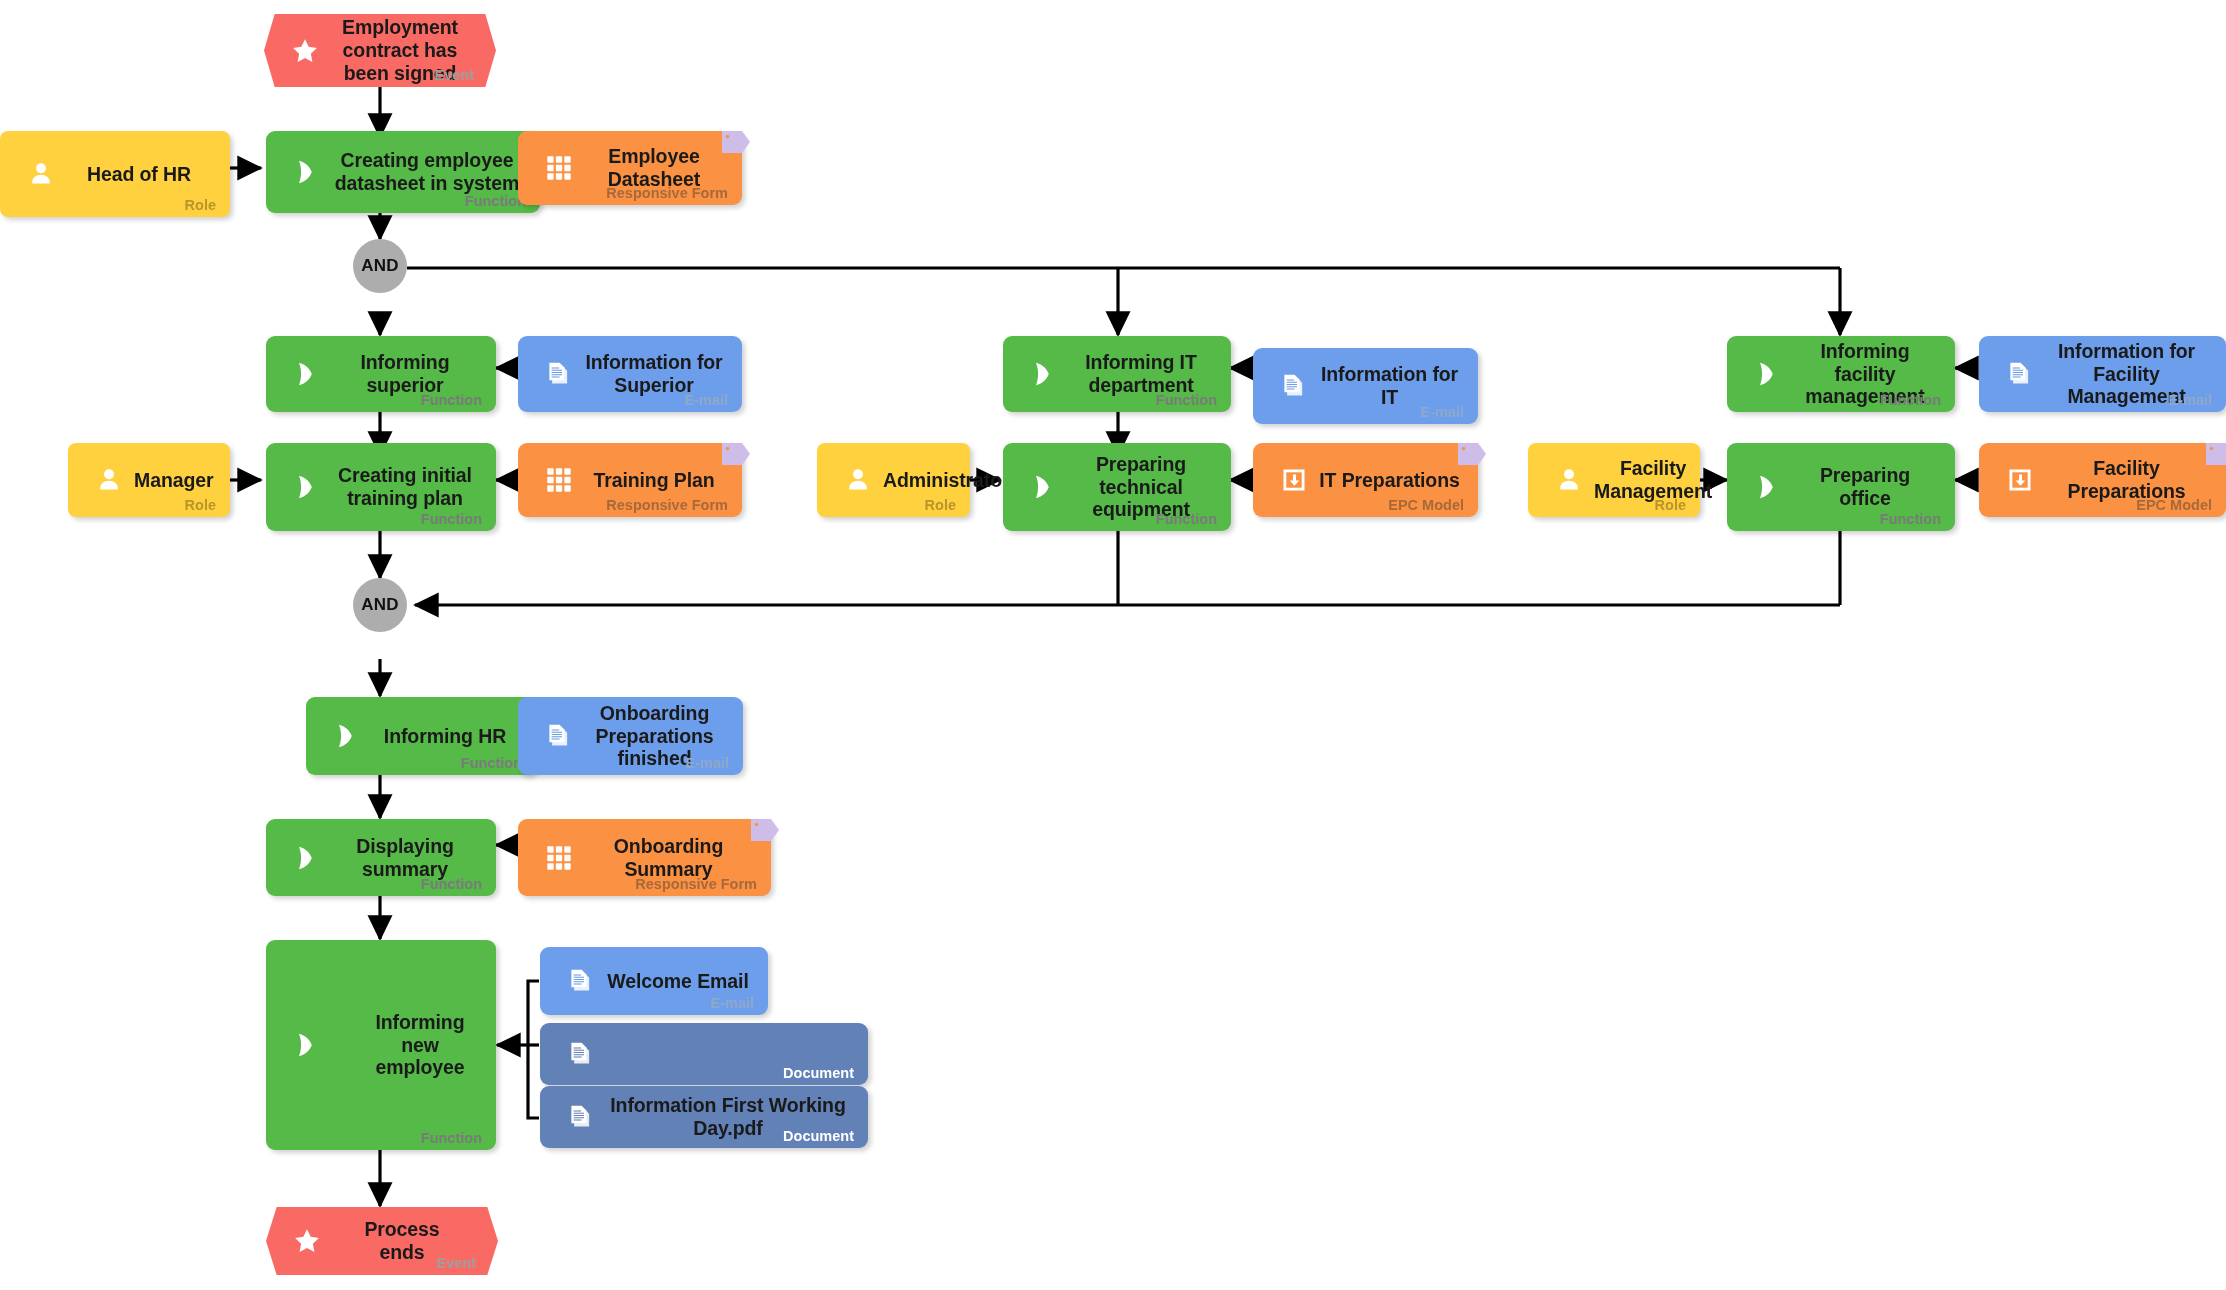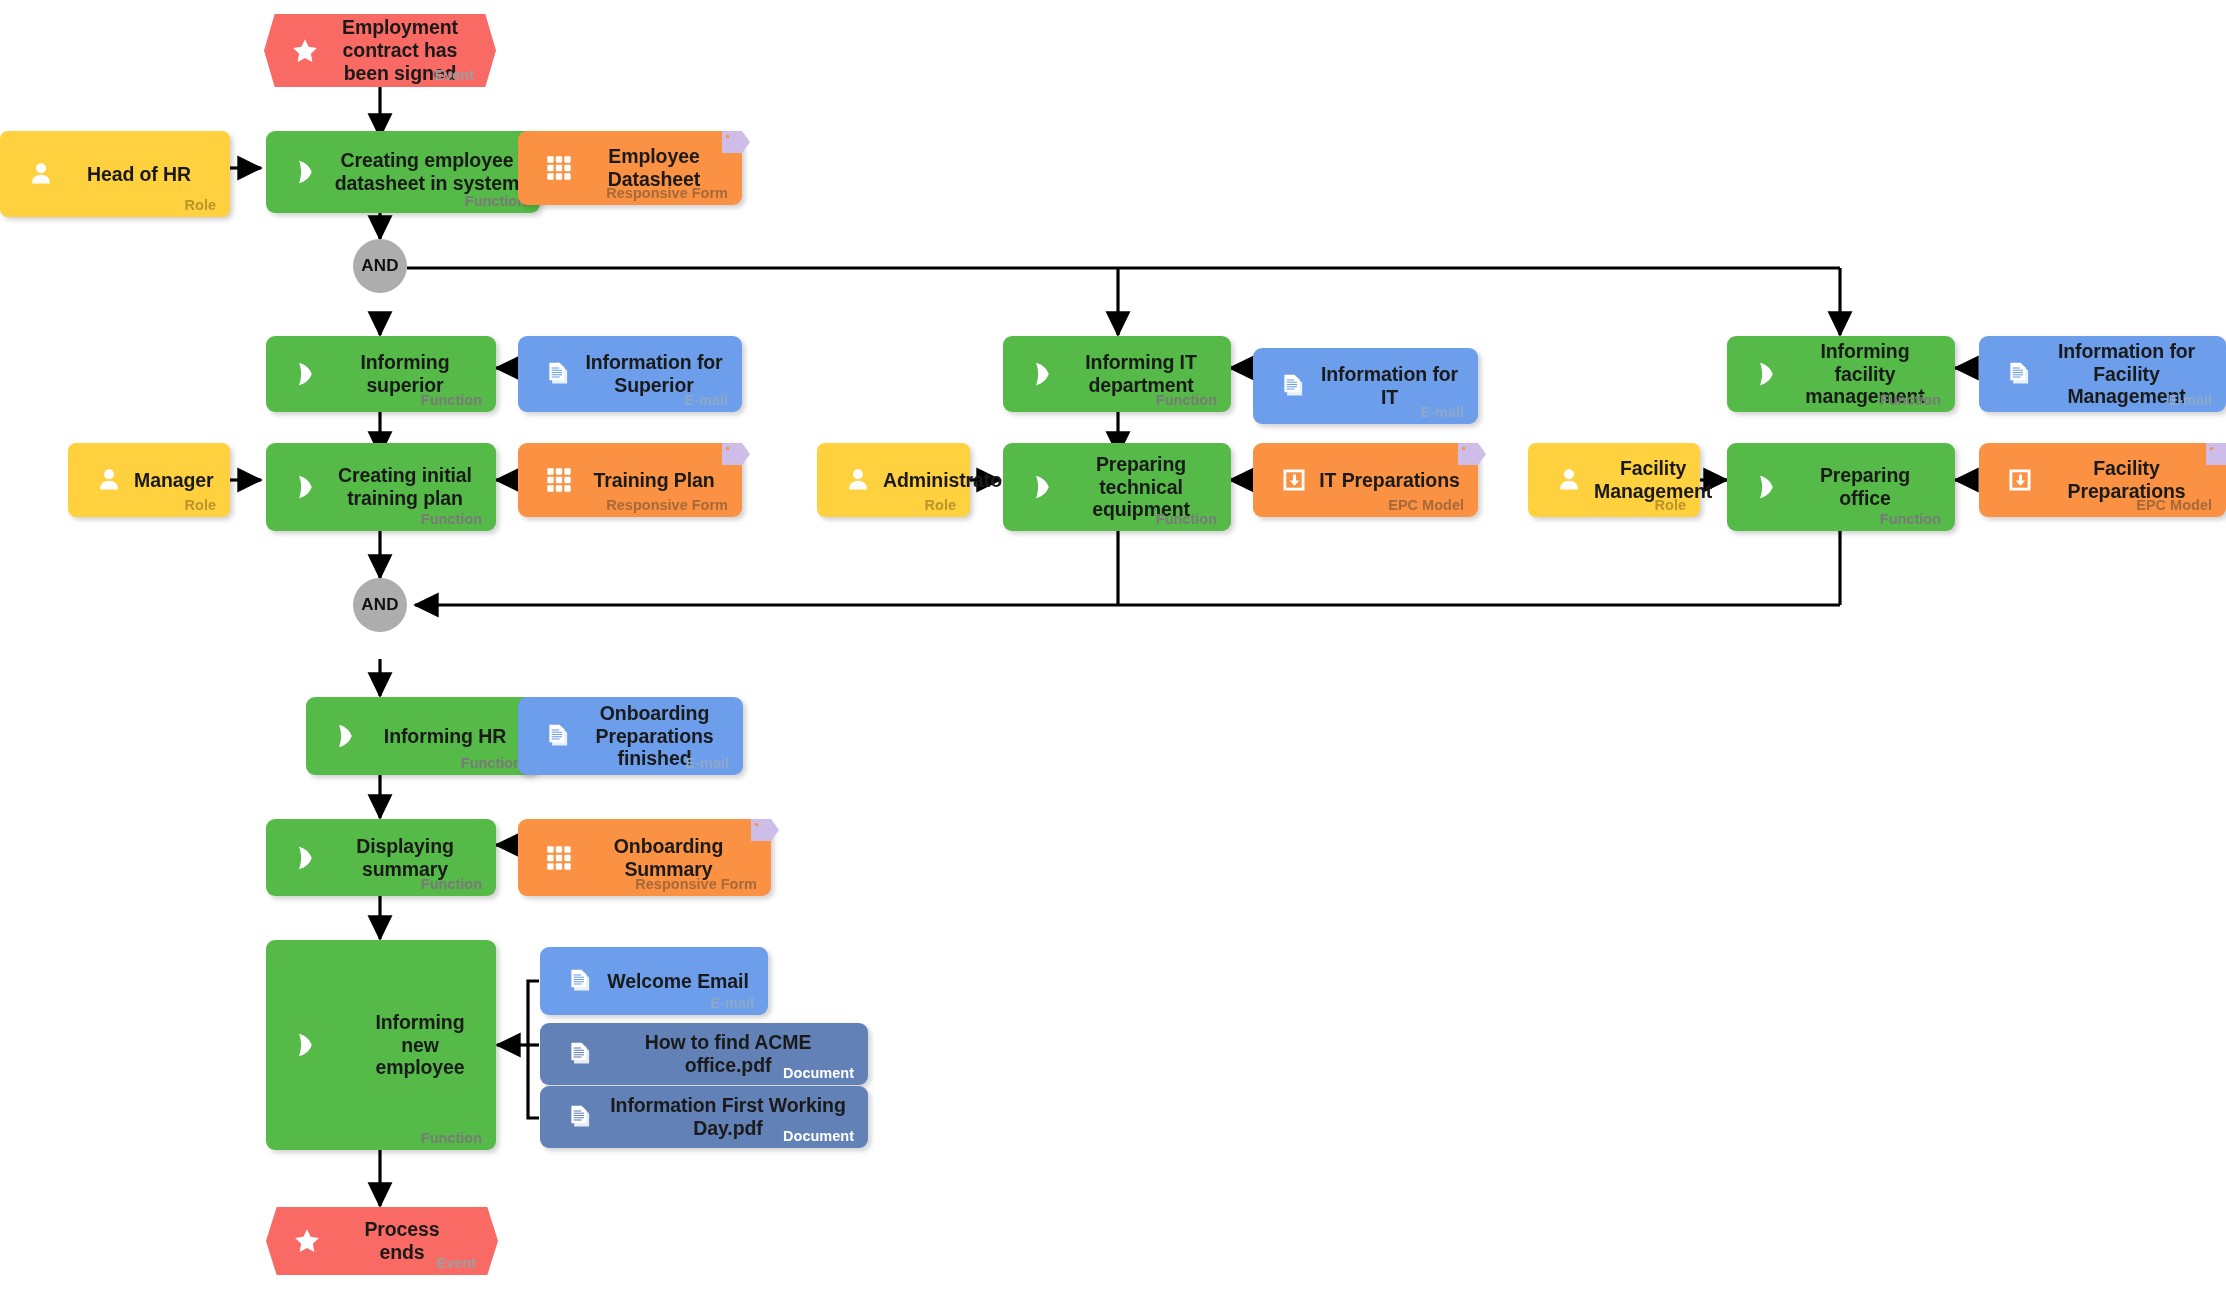--- a/index.html
+++ b/index.html
@@ -569,21 +569,20 @@
         <path fill="#fff" d="M4.3 3h8.2l3.8 3.8V17H4.3z"></path>
         <g stroke="#6281b6" stroke-width="0.85">
             <path d="M6.1 7.2h6"></path>
             <path d="M6.1 9h8.3"></path>
             <path d="M6.1 10.8h8.3"></path>
             <path d="M6.1 12.6h8.3"></path>
             <path d="M6.1 14.4h6.4"></path>
           </g>
       </svg>
     </span>
-    <span class="label">How to find ACME office.pdf</span>
     <span class="type">Document</span>
   </div>
 
   <div class="node n-document" style="left:540px; top:1086px; width:328px; height:62px;">
     <span class="icon">
       <svg width="30" height="30" viewBox="0 0 24 24">
         <path fill="#fff" d="M6.5 5.5h8.2l3.8 3.8v10.2H6.5z" opacity="0.85"></path>
         <path fill="#fff" d="M4.3 3h8.2l3.8 3.8V17H4.3z"></path>
         <g stroke="#6281b6" stroke-width="0.85">
             <path d="M6.1 7.2h6"></path>

